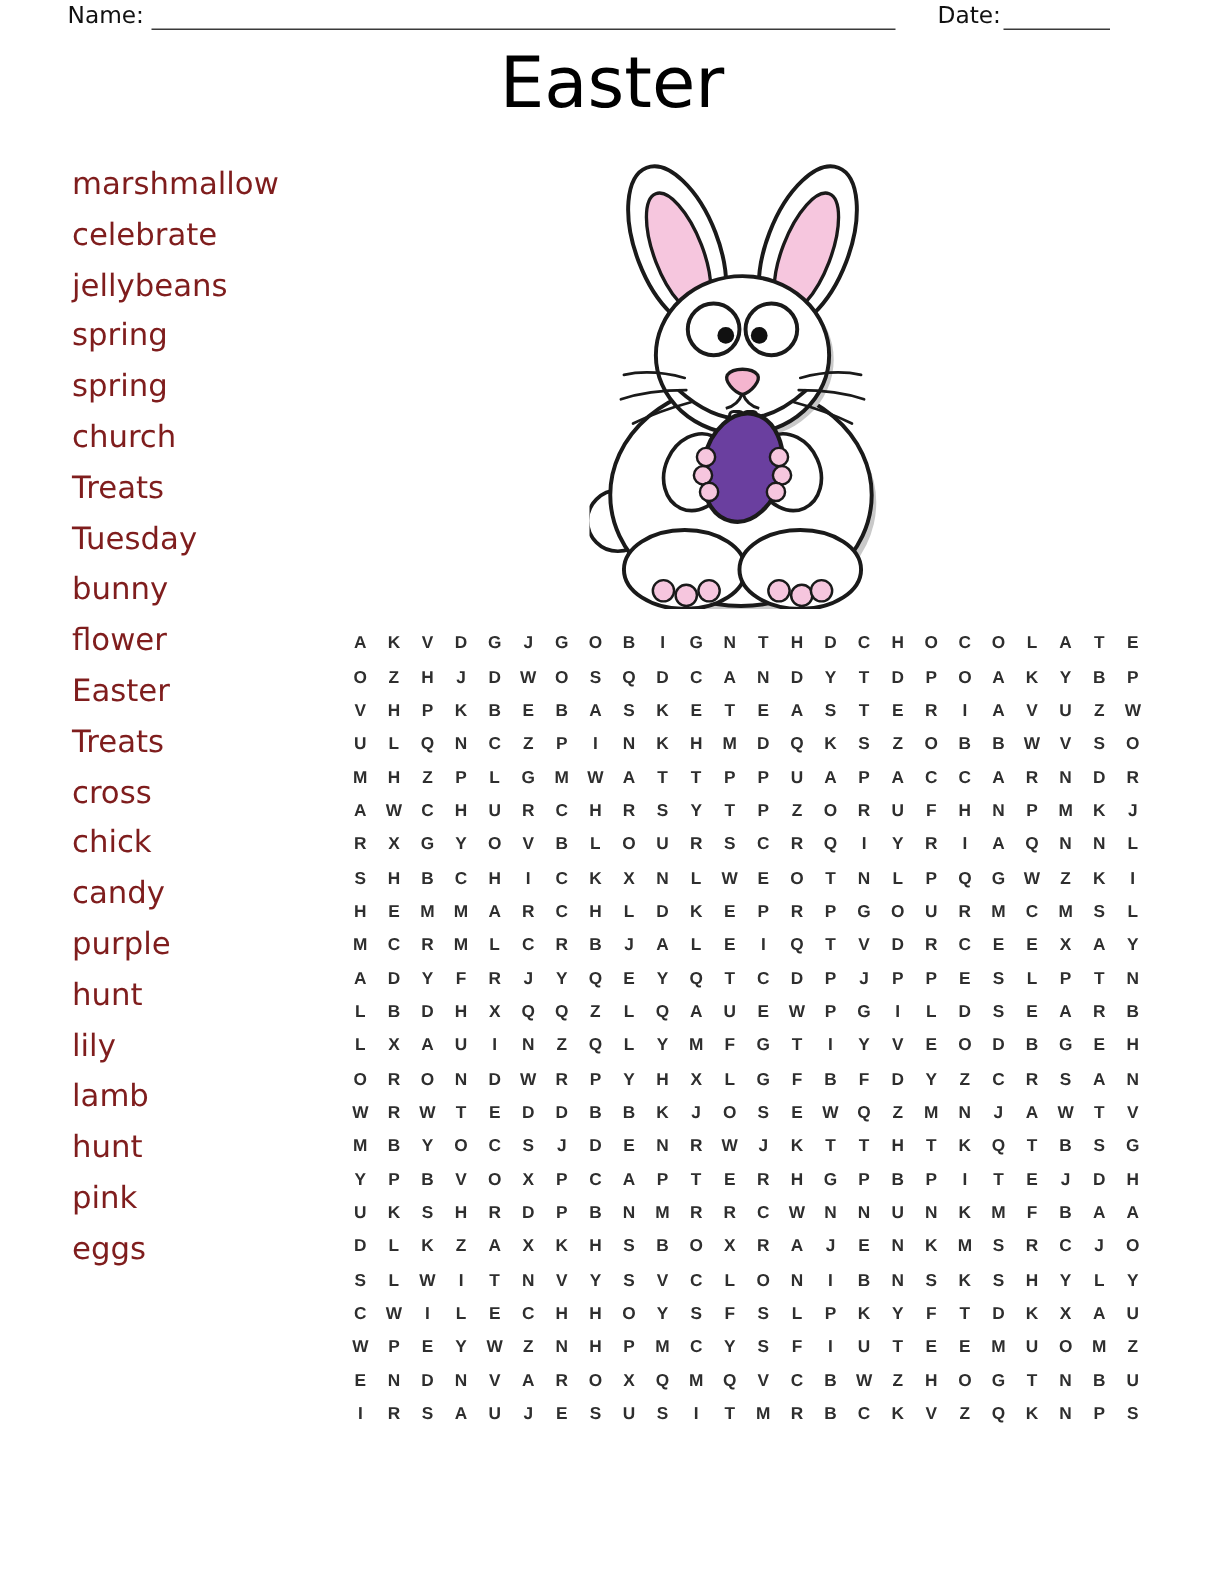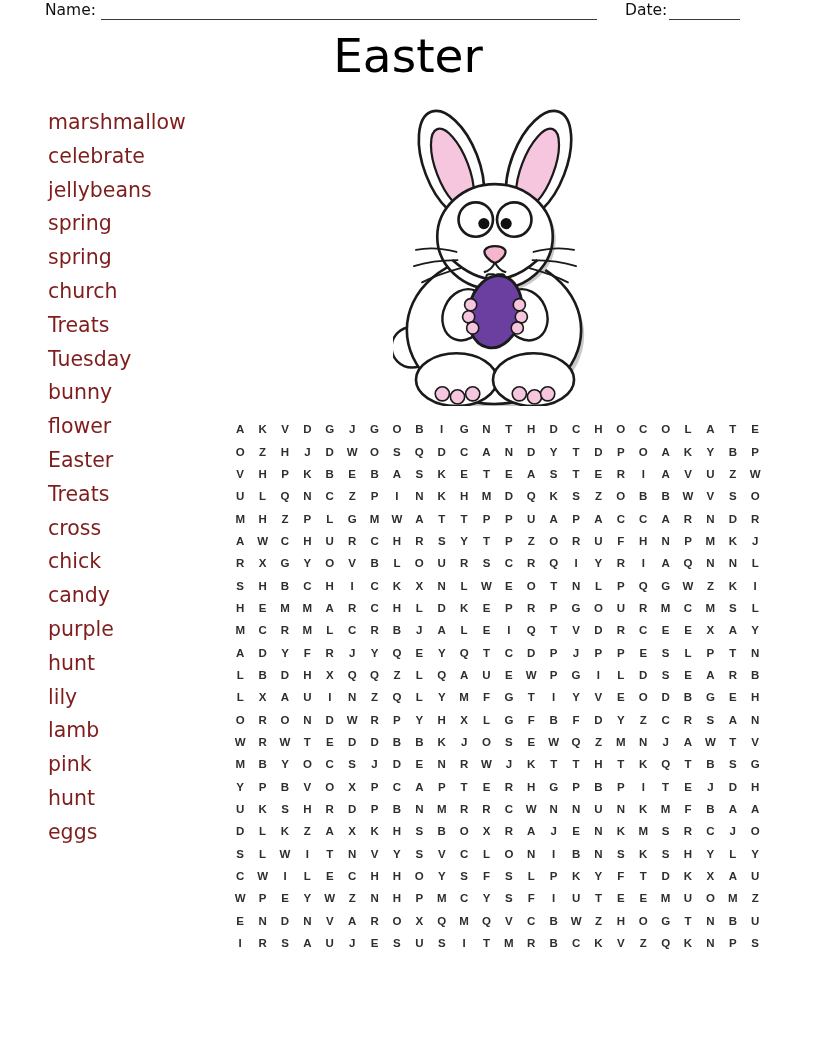--- a/index.html
+++ b/index.html
@@ -55,22 +55,22 @@
       <li>flower</li>
       <li>Easter</li>
       <li>Treats</li>
       <li>cross</li>
       <li>chick</li>
       <li>candy</li>
       <li>purple</li>
       <li>hunt</li>
       <li>lily</li>
       <li>lamb</li>
+      <li>hunt</li>
       <li>pink</li>
-      <li>hunt</li>
       <li>eggs</li>
     </ul>
 
   <div class="bunny">
     <svg viewBox="0 0 200 300" xmlns="http://www.w3.org/2000/svg">
 
       <circle cx="18" cy="242" r="20" fill="#fff" stroke="#1a1a1a" stroke-width="2.4"></circle>
 
       <g>
         <ellipse cx="57" cy="62" rx="27" ry="56" transform="rotate(-21 57 62)" fill="#fff" stroke="#1a1a1a" stroke-width="2.6"></ellipse>

